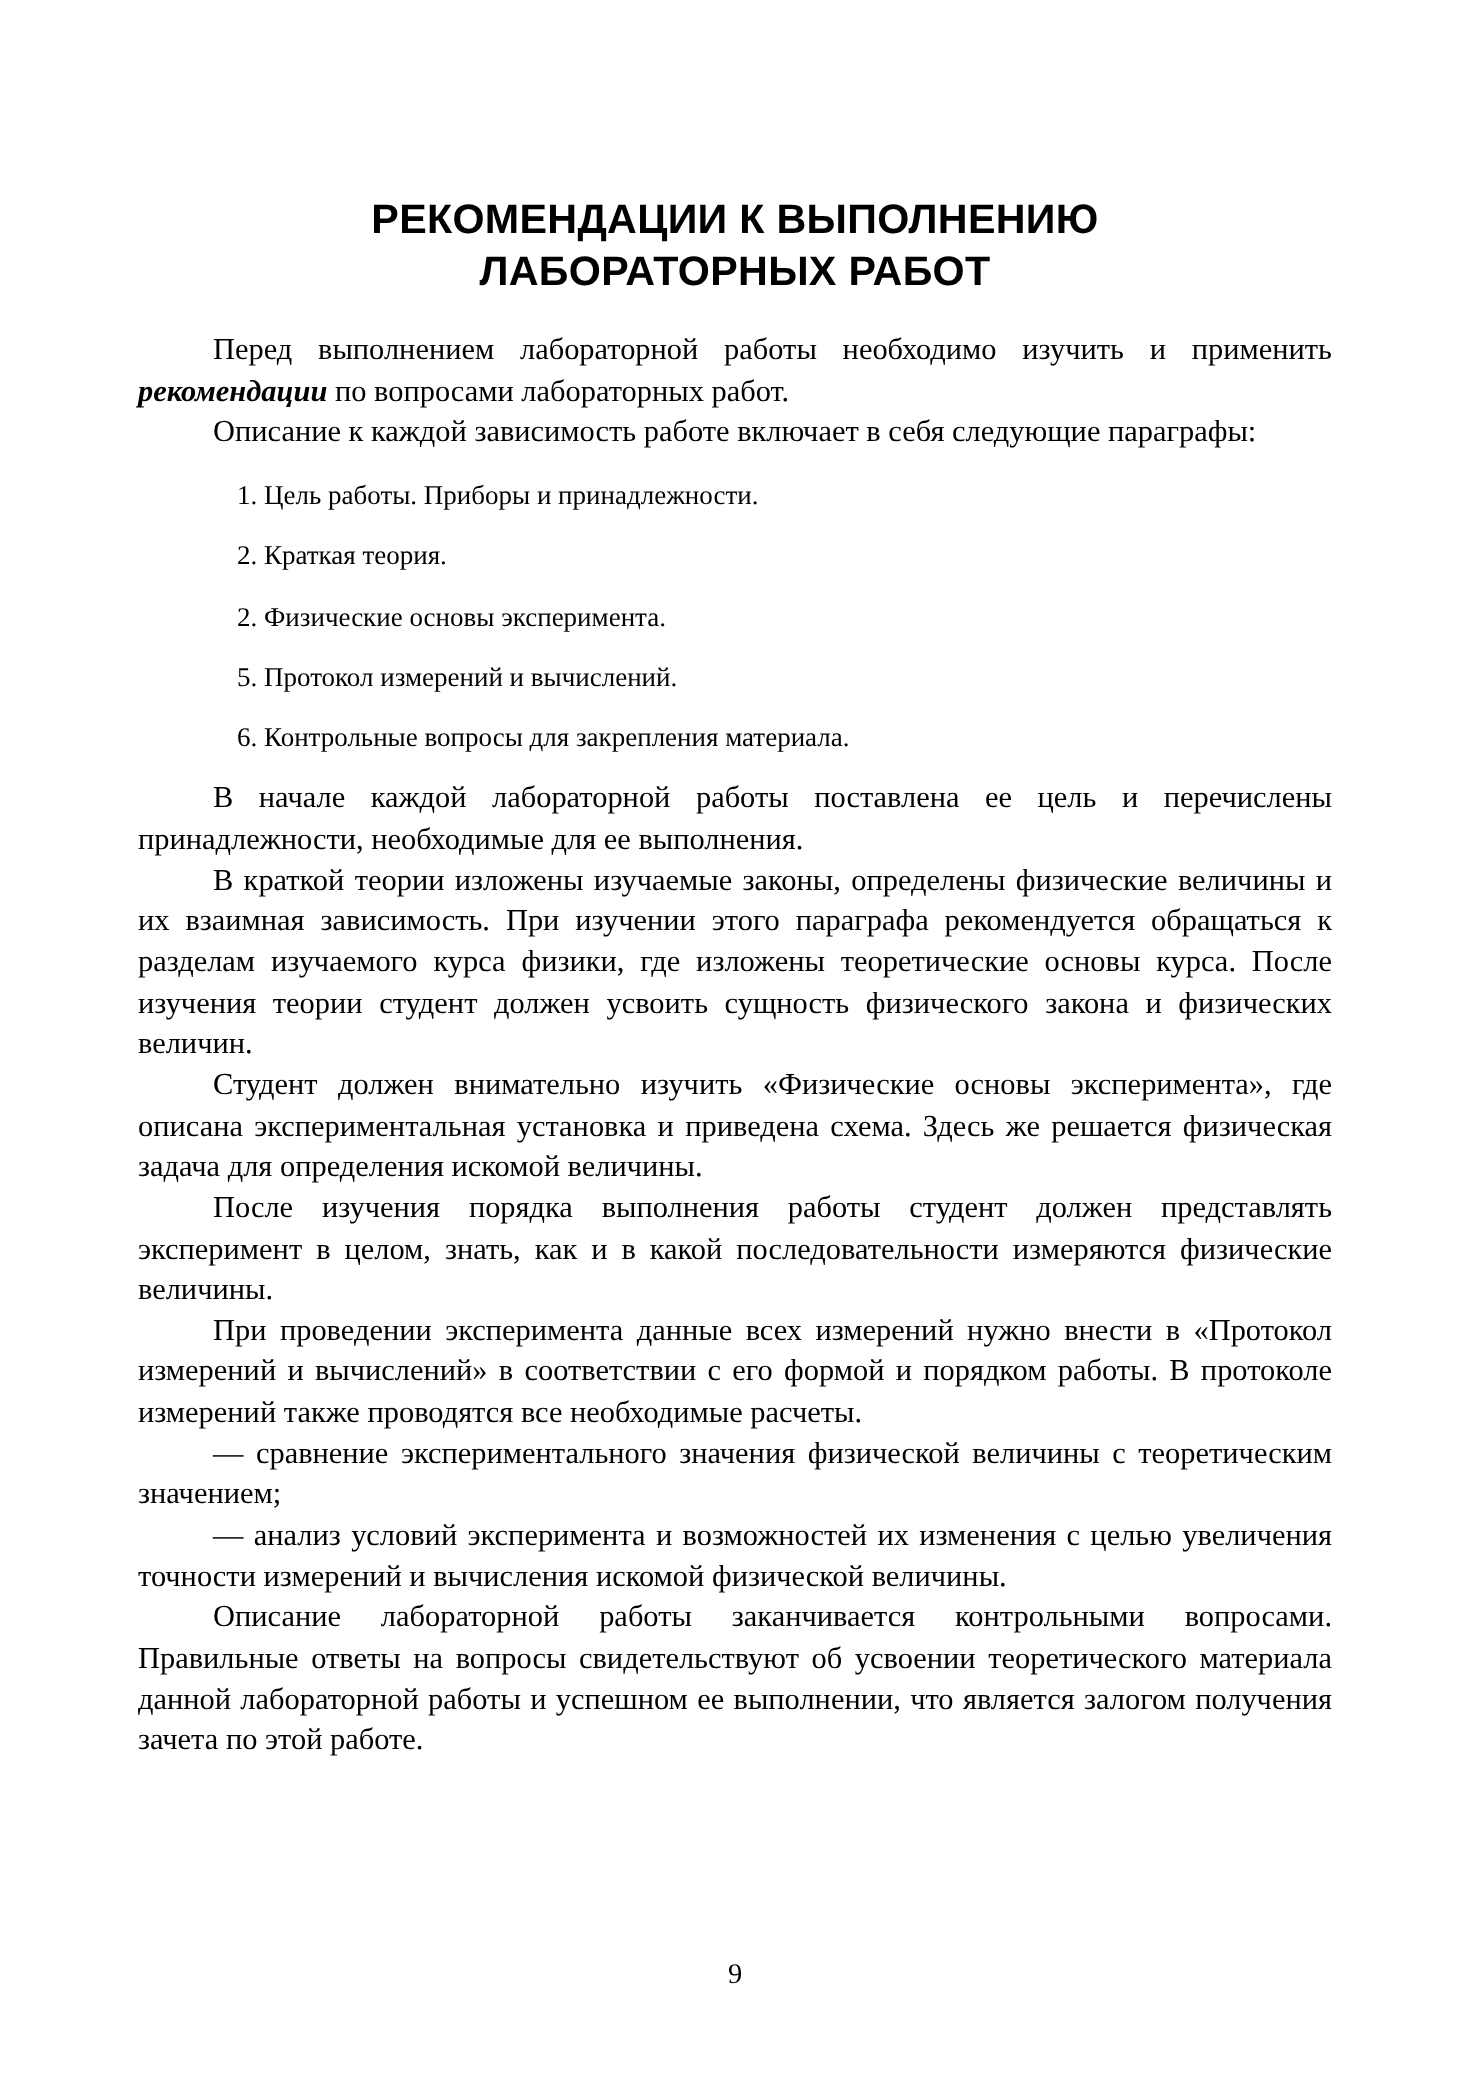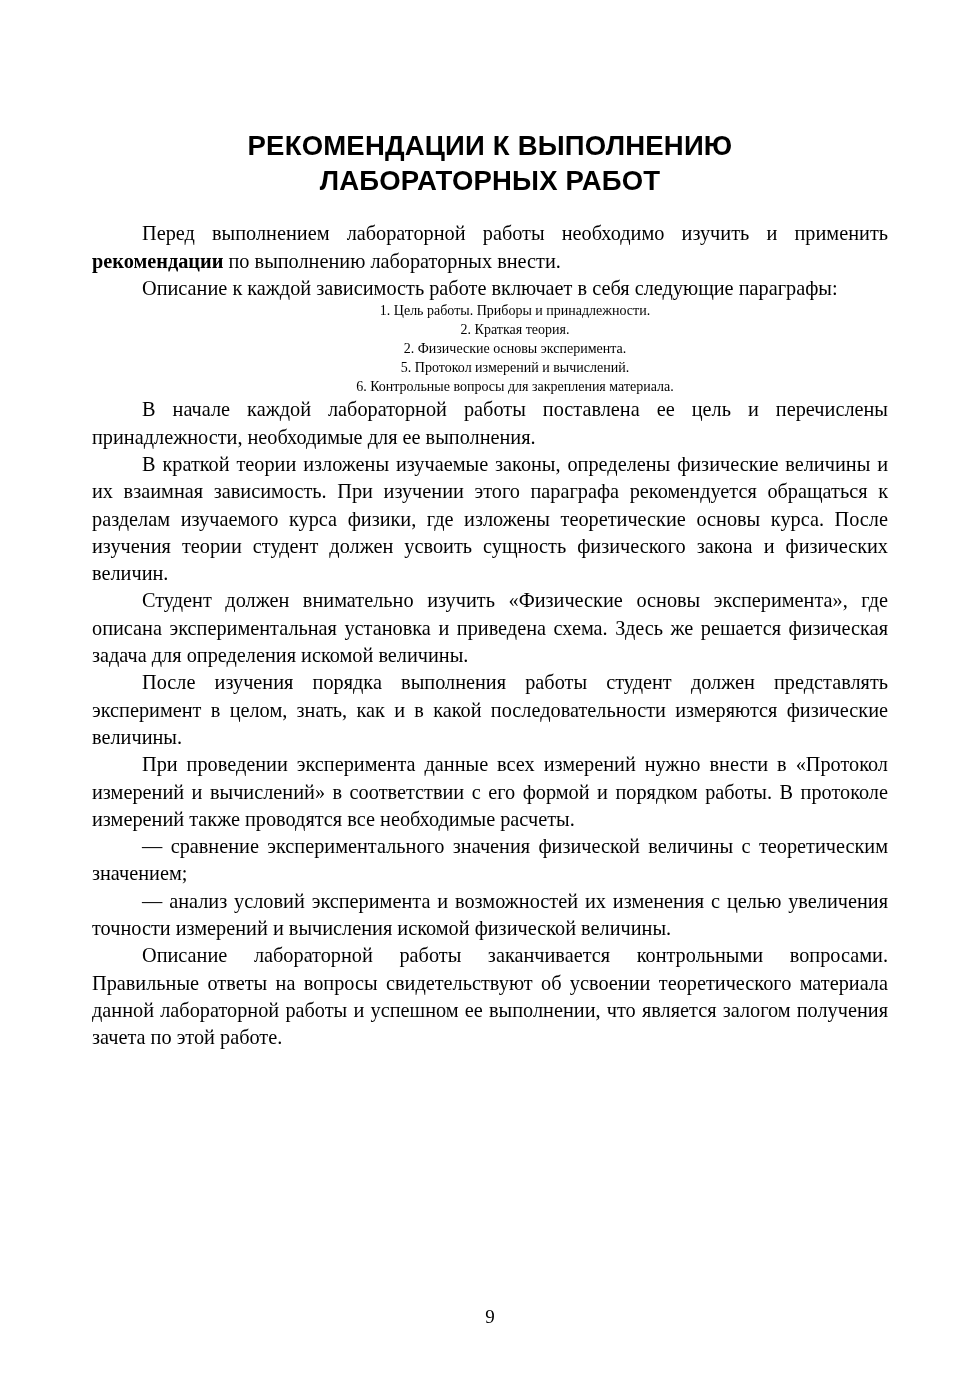--- a/index.html
+++ b/index.html
@@ -38,35 +38,36 @@
   }
   p.body-par {
     margin: 0;
     font-size: 20.3px;
     line-height: 1.345;
     text-align: justify;
     text-indent: 50px;
     hyphens: manual;
   }
   p.list-item {
-    margin: 0;
-    font-size: 14px;
+    margin: 16px;
+    font-size: 18px;
     line-height: 1.345;
-    text-align: center;
+    text-align: left;
     text-indent: 50px;
   }
   p.dash-item {
     margin: 0;
     font-size: 20.3px;
     line-height: 1.345;
     text-align: justify;
     text-indent: 50px;
   }
   .bolditalic {
     font-weight: bold;
+    font-style: italic;
   }
   .page-number {
     position: absolute;
     left: 0;
     right: 0;
     bottom: 58px;
     text-align: center;
     font-size: 19px;
     font-family: "Liberation Serif", "DejaVu Serif", serif;
   }
@@ -74,21 +75,21 @@
 </head>
 <body>
 
 <div class="page">
 
   <h1 class="doc-title">
     <span class="line">РЕКОМЕНДАЦИИ К ВЫПОЛНЕНИЮ</span>
     <span class="line">ЛАБОРАТОРНЫХ РАБОТ</span>
   </h1>
 
-  <p class="body-par"><span>Перед выполнением лабораторной работы необходимо изучить и применить </span><span class="bolditalic">рекомендации</span><span> по выполнению лабораторных внести.</span></p>
+  <p class="body-par"><span>Перед выполнением лабораторной работы необходимо изучить и применить </span><span class="bolditalic">рекомендации</span><span> по вопросами лабораторных работ.</span></p>
 
   <p class="body-par">Описание к каждой зависимость работе включает в себя следующие параграфы:</p>
 
   <p class="list-item">1. Цель работы. Приборы и принадлежности.</p>
   <p class="list-item">2. Краткая теория.</p>
   <p class="list-item">2. Физические основы эксперимента.</p>
   <p class="list-item">5. Протокол измерений и вычислений.</p>
   <p class="list-item">6. Контрольные вопросы для закрепления материала.</p>
 
   <p class="body-par">В начале каждой лабораторной работы поставлена ее цель и перечислены принадлежности, необходимые для ее выполнения.</p>

